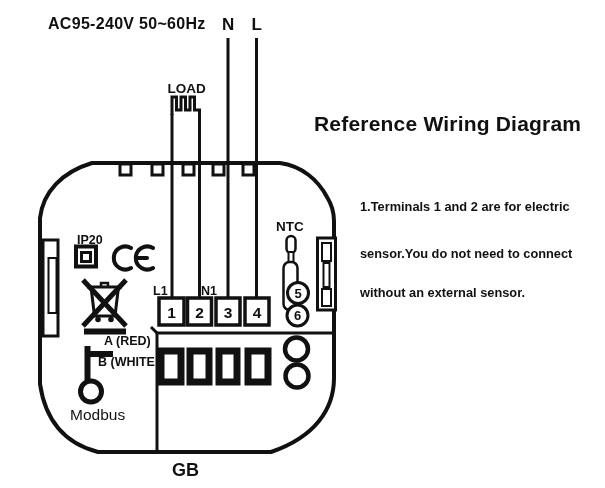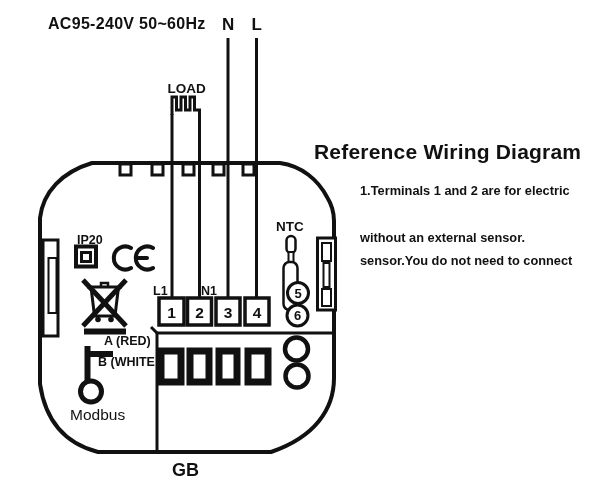--- a/index.html
+++ b/index.html
@@ -12,26 +12,26 @@
   .t-big{font-size:17px;font-weight:700;}
   .t-power{font-size:16px;font-weight:700;letter-spacing:.3px;}
   .t-load{font-size:13.5px;font-weight:700;}
   .t-sm{font-size:12.5px;font-weight:700;}
   .t-ntc{font-size:13.5px;font-weight:700;}
   .t-term{font-size:15.5px;font-weight:700;text-anchor:middle;}
   .t-sens{font-size:13px;font-weight:700;text-anchor:middle;}
   .t-modbus{font-size:15.5px;font-weight:400;}
   .t-gb{font-size:18px;font-weight:600;}
   .title{
-    position:absolute;left:314px;top:140px;font-size:21px;font-weight:600;
+    position:absolute;left:314px;top:112px;font-size:21px;font-weight:600;
     letter-spacing:.2px;white-space:nowrap;
   }
   .notes{position:absolute;left:360px;top:179px;width:236px;}
   .note{margin:0 0 24px 0;}
-  .note .line{display:block;font-size:12.8px;font-weight:700;line-height:23px;white-space:nowrap;}
+  .note .line{display:block;font-size:12.8px;font-weight:700;line-height:23px;white-space:nowrap;margin-top:16px;}
 </style>
 </head>
 <body>
 
 <div class="stage">
 
   <svg width="605" height="488" viewBox="0 0 605 488">
 
     <path d="M 92 163 H 280 C 302 166 318 180 327 197 C 332 205 334 212 334 221 V 378
          C 334 409 315 437 271 452 H 98 C 63 443 45 418 40 384 V 218
@@ -150,18 +150,18 @@
 
   <div class="title">Reference Wiring Diagram</div>
 
   <div class="notes">
     <div class="note">
       <span class="line">1.Terminals 1 and 2 are for electric</span>
     </div>
     <div class="note">
     </div>
     <div class="note">
+      <span class="line">sensor.You do not need to connect</span>
       <span class="line">without an external sensor.</span>
-      <span class="line">sensor.You do not need to connect</span>
     </div>
   </div>
 
 </div>
 
 </body></html>

